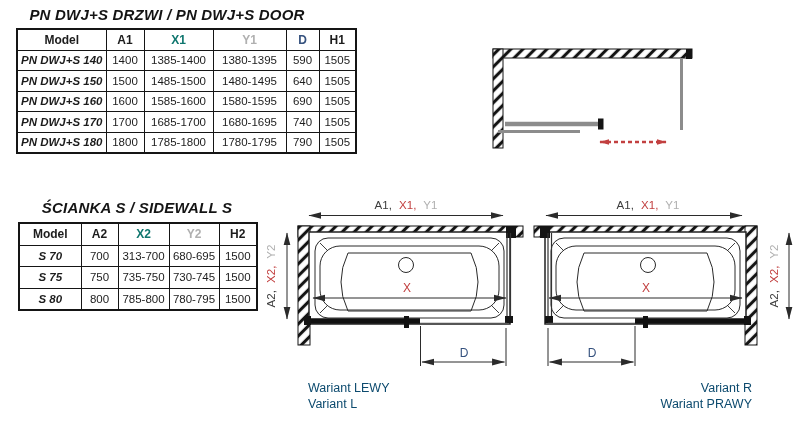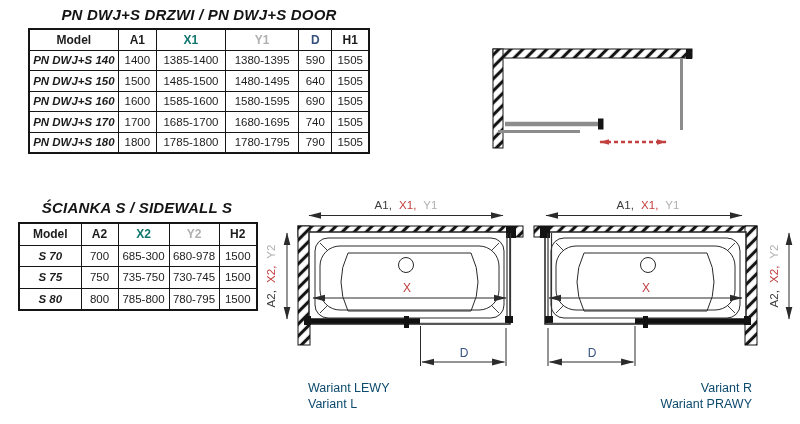--- a/index.html
+++ b/index.html
@@ -28,21 +28,21 @@
   .diagram { position:absolute; }
   .variant {
     position:absolute; font-size:12.5px; line-height:15.5px; color:#0c4a6e;
   }
   #variant-r { text-align:right; }
   svg text { font-family:"Liberation Sans", sans-serif; }
 </style>
 </head>
 <body>
 
-<div class="tbl-block" id="door-table" style="left:28px; top:6px; width:342px;">
+<div class="tbl-block" id="door-table" style="left:16px; top:6px; width:302px;">
   <div class="tbl-title" style="margin-bottom:5px;">PN DWJ+S DRZWI / PN DWJ+S DOOR</div>
   <table>
     <colgroup>
         <col style="width:89px">
         <col style="width:38px">
         <col style="width:69px">
         <col style="width:73px">
         <col style="width:33px">
         <col style="width:37px">
       </colgroup>
@@ -113,22 +113,22 @@
         <tr>
       <th>Model</th>
       <th>A2</th>
       <th class="hd-red">X2</th>
       <th class="hd-gray">Y2</th>
       <th>H2</th>
     </tr>
     <tr>
       <td class="model">S 70</td>
       <td>700</td>
-      <td>685-300</td>
-      <td>680-978</td>
+      <td>313-700</td>
+      <td>680-695</td>
       <td>1500</td>
     </tr>
     <tr>
       <td class="model">S 75</td>
       <td>750</td>
       <td>735-750</td>
       <td>730-745</td>
       <td>1500</td>
     </tr>
     <tr>

